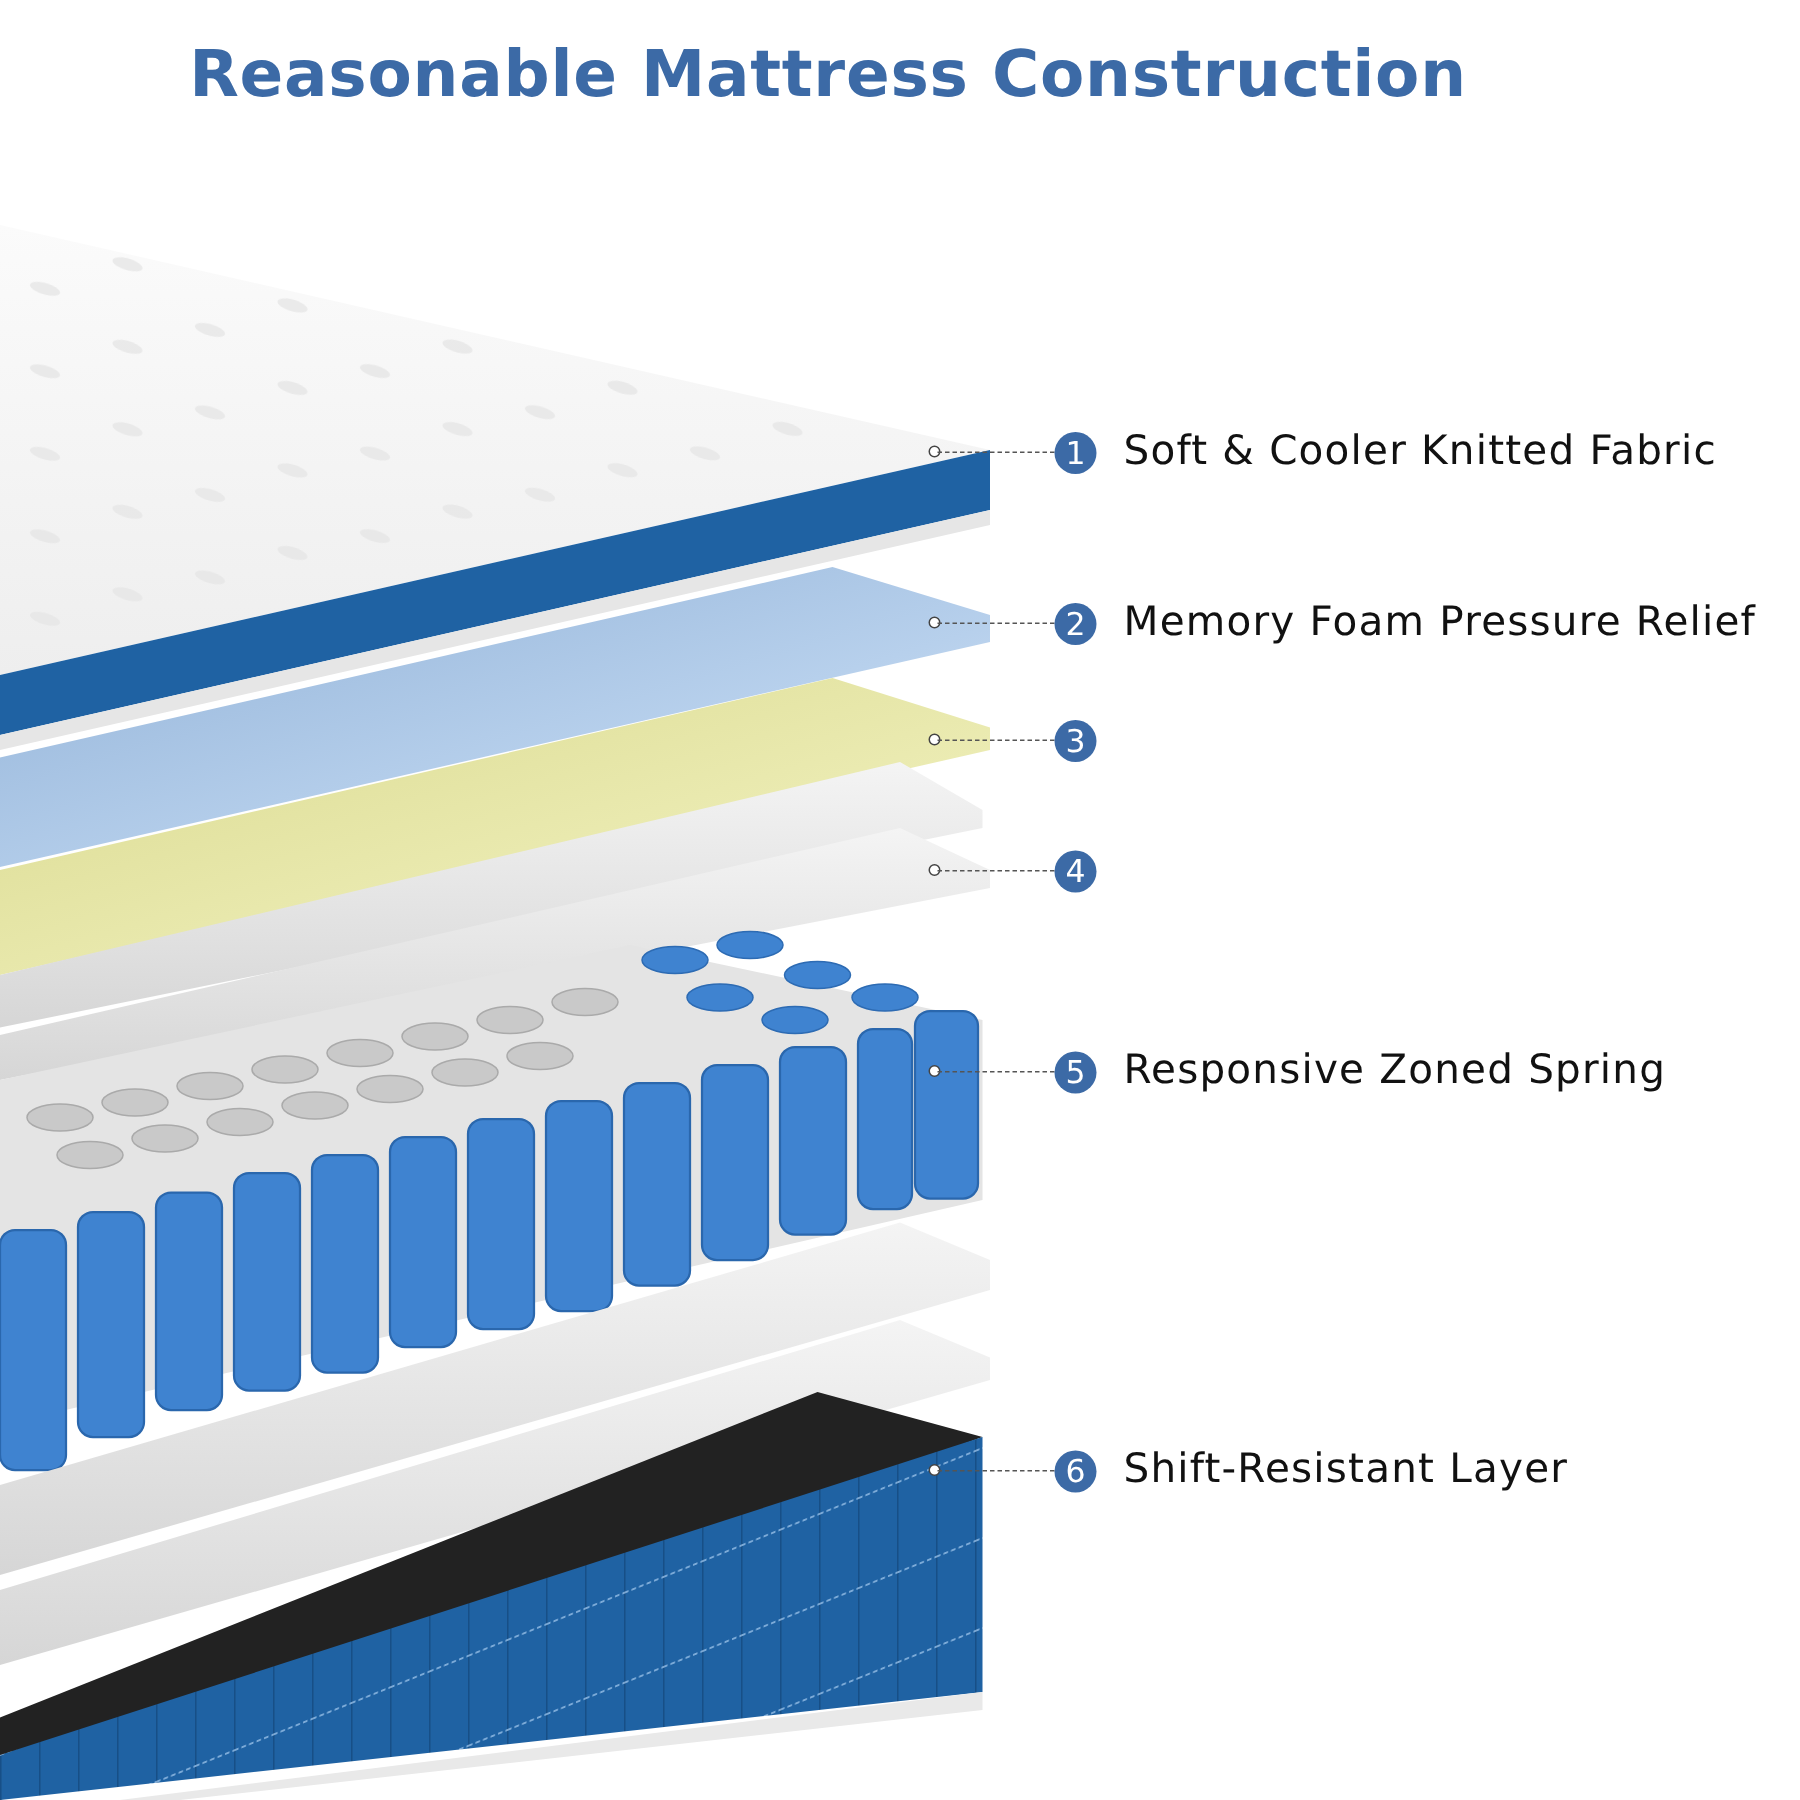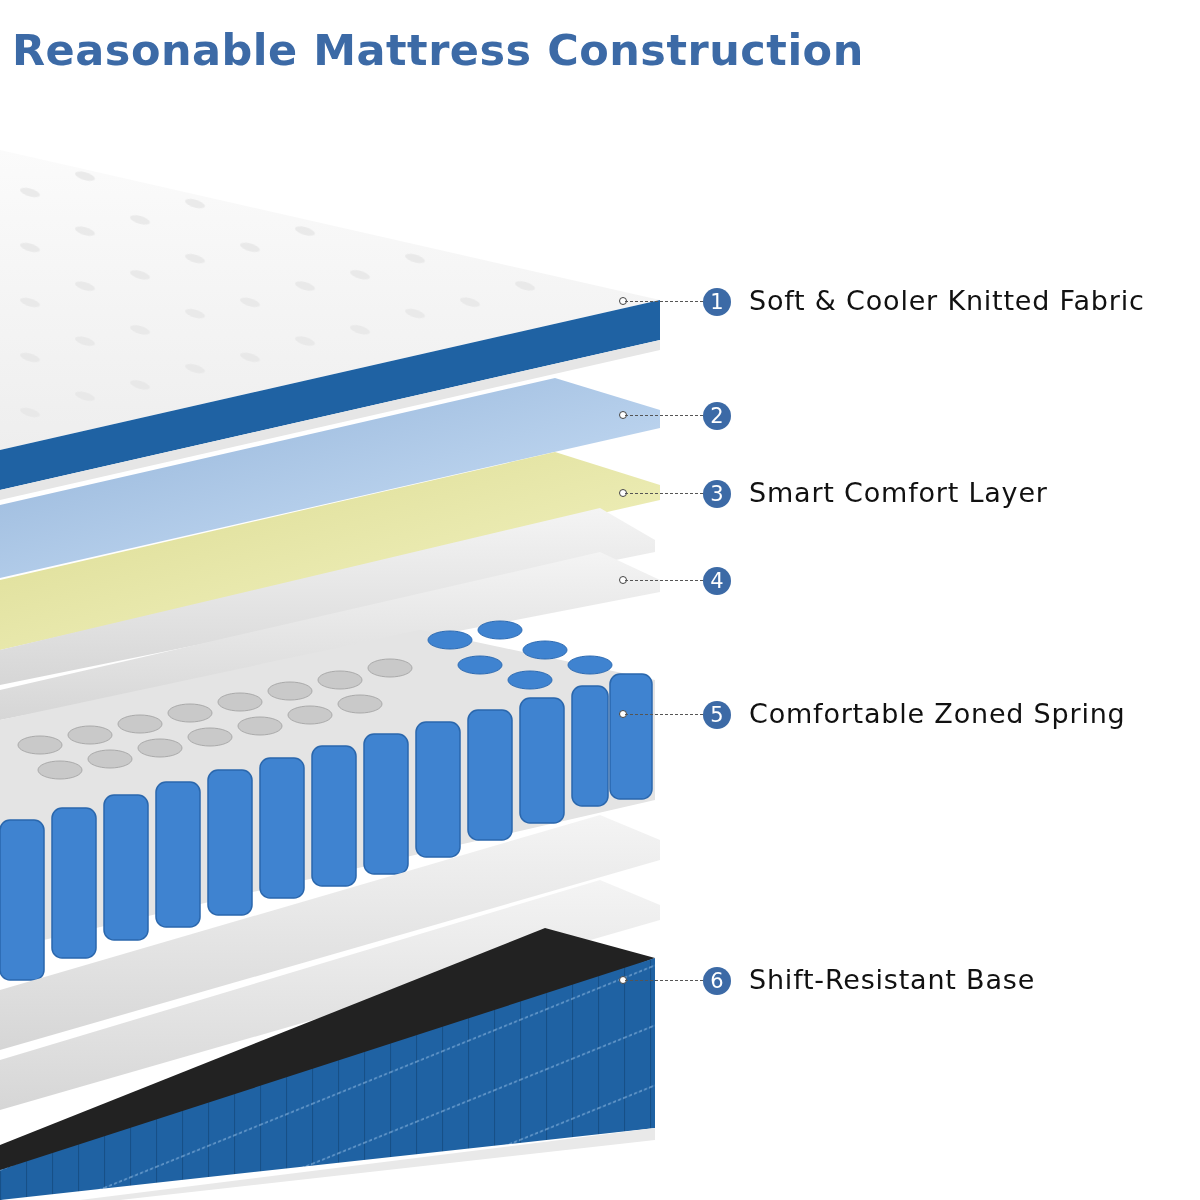--- a/index.html
+++ b/index.html
@@ -1,17 +1,17 @@
 <!DOCTYPE html>
 <html><head>
 <meta charset="utf-8">
 <style>
   html, body { margin:0; padding:0; background:#ffffff; }
   body { width:1200px; height:1200px; position:relative; overflow:hidden; font-family:"DejaVu Sans", sans-serif; }
-  .title { position:absolute; left:12px; top:22px; width:1104px; text-align:left; color:#3c6aa6; font-weight:bold; font-size:43px; line-height:56px; letter-spacing:0.5px; }
+  .title { position:absolute; left:0; top:22px; width:1104px; text-align:center; color:#3c6aa6; font-weight:bold; font-size:43px; line-height:56px; letter-spacing:0.5px; }
   .art { position:absolute; left:0; top:0; width:1200px; height:1200px; }
   .callout { position:absolute; left:0; width:1200px; height:40px; }
   .callout .leader { position:absolute; left:625px; top:19px; width:78px; border-top:1px dashed #555; }
   .callout .anchor { position:absolute; left:619px; top:15px; width:6px; height:6px; border:1px solid #444; border-radius:50%; background:#fff; }
   .callout .badge { position:absolute; left:703px; top:6px; width:28px; height:28px; border-radius:50%; background:#3c6aa6; color:#fff; font-size:21px; line-height:28px; text-align:center; }
   .callout .label { position:absolute; left:749px; top:3px; font-size:27px; color:#111; letter-spacing:0.8px; white-space:nowrap; }
 </style>
 </head>
 <body>
 
@@ -120,36 +120,36 @@
 <div class="callout" style="top:282px">
   <span class="anchor"></span>
   <span class="leader"></span>
   <span class="badge">1</span>
   <span class="label">Soft &amp; Cooler Knitted Fabric</span>
 </div>
 <div class="callout" style="top:396px">
   <span class="anchor"></span>
   <span class="leader"></span>
   <span class="badge">2</span>
+  <span class="label">Memory Foam Pressure Relief</span>
 </div>
 <div class="callout" style="top:474px">
   <span class="anchor"></span>
   <span class="leader"></span>
   <span class="badge">3</span>
-  <span class="label">Smart Comfort Layer</span>
 </div>
 <div class="callout" style="top:561px">
   <span class="anchor"></span>
   <span class="leader"></span>
   <span class="badge">4</span>
 </div>
 <div class="callout" style="top:695px">
   <span class="anchor"></span>
   <span class="leader"></span>
   <span class="badge">5</span>
-  <span class="label">Comfortable Zoned Spring</span>
+  <span class="label">Responsive Zoned Spring</span>
 </div>
 <div class="callout" style="top:961px">
   <span class="anchor"></span>
   <span class="leader"></span>
   <span class="badge">6</span>
-  <span class="label">Shift-Resistant Base</span>
+  <span class="label">Shift-Resistant Layer</span>
 </div>
 
 </body></html>

